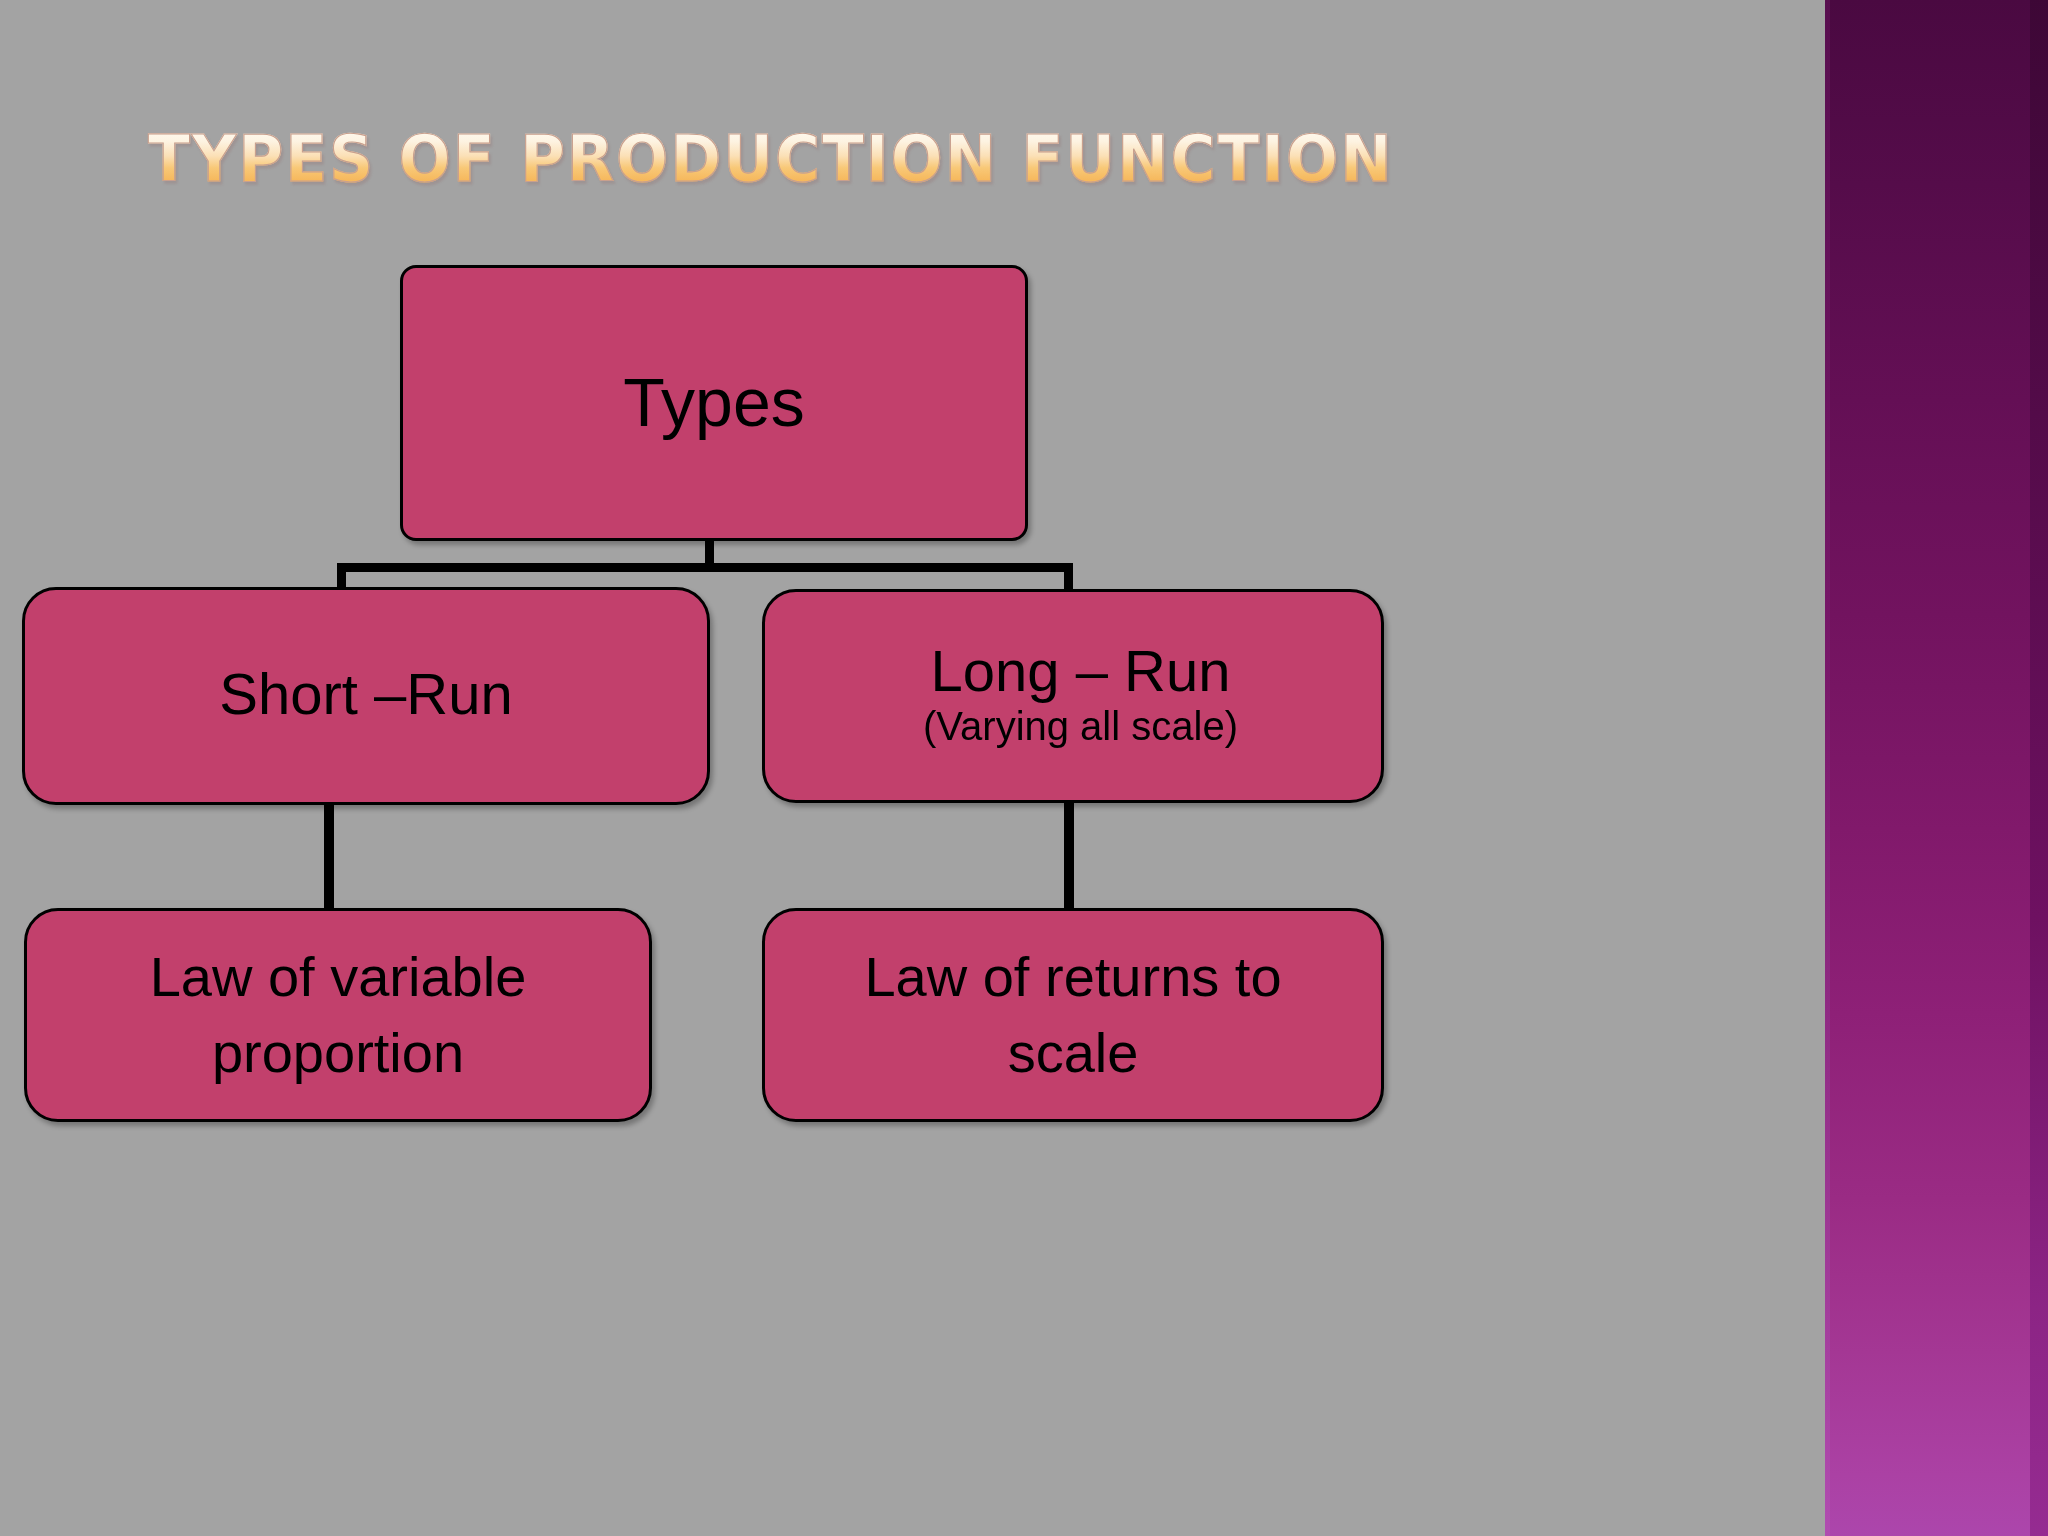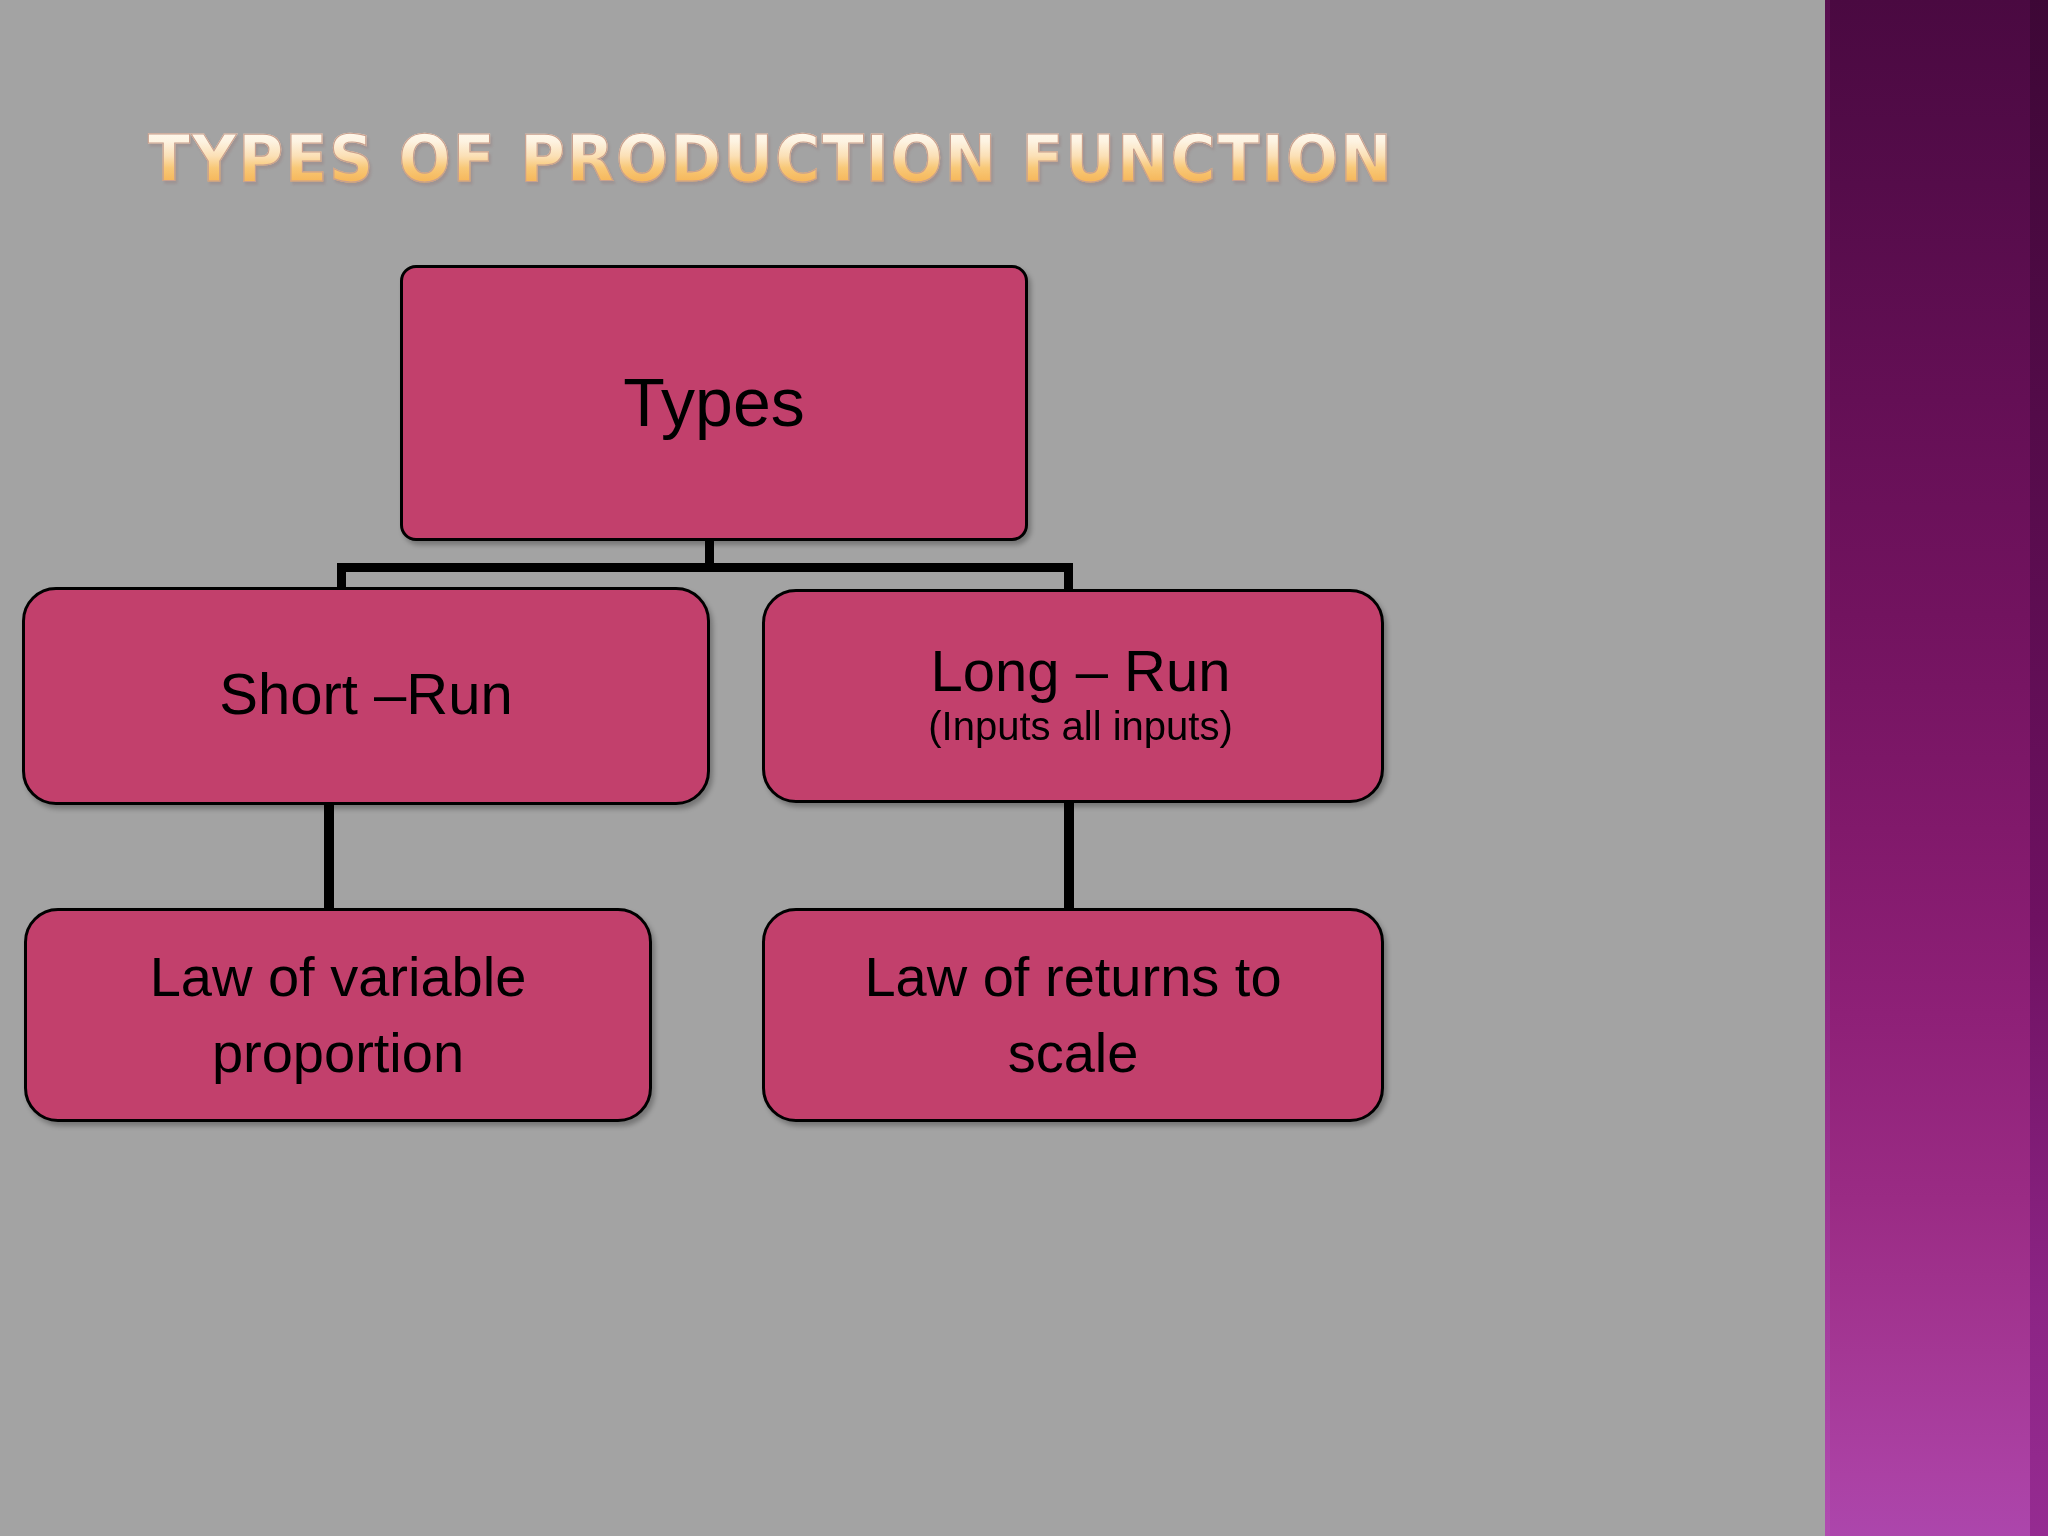--- a/index.html
+++ b/index.html
@@ -166,21 +166,21 @@
   <div class="node" id="node-types">
     <div class="main">Types</div>
   </div>
 
   <div class="node" id="node-short">
     <div class="main">Short –Run</div>
   </div>
 
   <div class="node" id="node-long">
     <div class="main">Long – Run</div>
-    <div class="sub">(Inputs all inputs)</div>
+    <div class="sub">(Varying all scale)</div>
   </div>
 
   <div class="node" id="node-lrs">
     <div class="bigline">Law of returns to</div>
     <div class="bigline">scale</div>
   </div>
 
   <div class="node" id="node-lvp">
     <div class="bigline">Law of variable</div>
     <div class="bigline">proportion</div>

